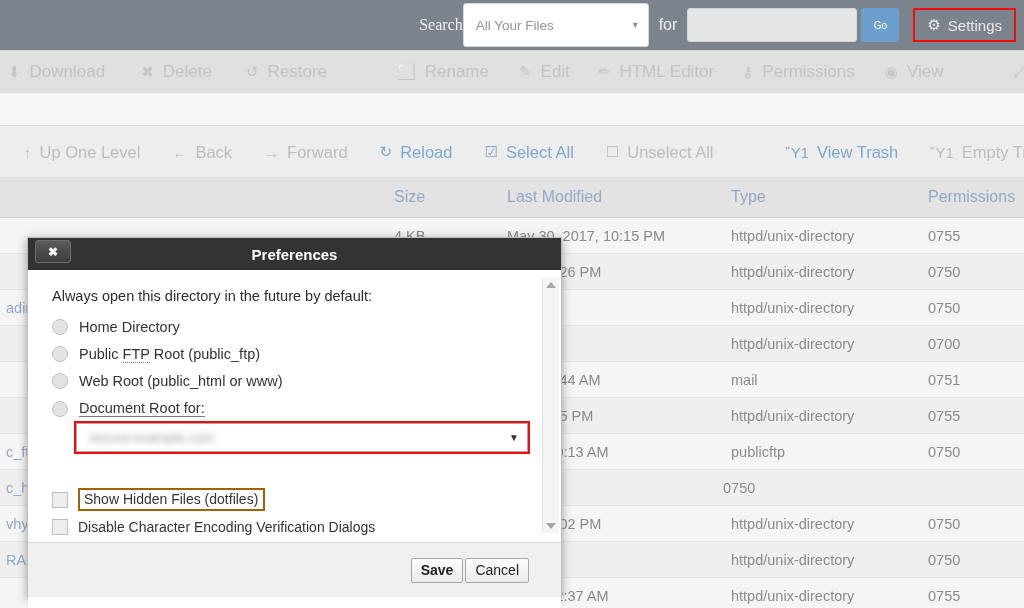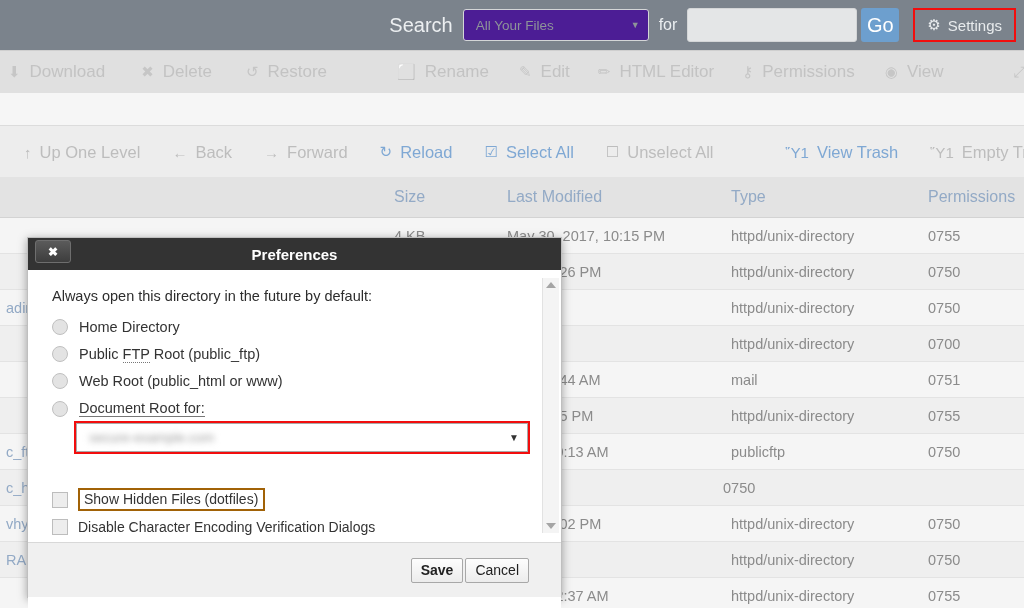--- a/index.html
+++ b/index.html
@@ -13,39 +13,39 @@
   #app { position: relative; width: 1024px; height: 608px; }
 
   
   .topbar {
     position: absolute; top: 0; left: 0; width: 1024px; height: 50px;
     background: #7b838c;
     display: flex; align-items: center; justify-content: flex-end;
     box-sizing: border-box; padding-right: 8px;
   }
   .search-label {
-    color: #eceff1; font-size: 20px; margin-right: 10px; white-space: nowrap;
+    color: #eceff1; font-size: 16px; margin-right: 0; white-space: nowrap; font-family: Liberation Serif, serif;
   }
   .search-select {
-    width: 186px; height: 32px; background: #4c1d95; border: 1px solid #d4d6d7;
+    width: 186px; height: 44px; background: #ffffff; border: 1px solid #d4d6d7;
     border-radius: 3px; display: flex; align-items: center;
     padding: 0 8px 0 12px; box-sizing: border-box;
     color: #8e9499; font-size: 13.5px; justify-content: space-between;
   }
   .search-select .caret { font-size: 9px; color: #8e9499; }
   .search-for { color: #eceff1; font-size: 16px; margin: 0 10px; }
   .search-input {
     width: 170px; height: 34px; background: #e4e6e7; border: 1px solid #d4d6d7;
     border-radius: 3px; box-sizing: border-box; padding: 0 8px;
     font-family: "Liberation Sans", sans-serif; font-size: 13px; color: #555;
     outline: none;
   }
   .go-btn {
     margin-left: 4px; width: 38px; height: 34px; background: #6d9fce;
-    color: #fff; border: none; border-radius: 3px; font-size: 20px;
+    color: #fff; border: none; border-radius: 3px; font-size: 10px;
     font-family: "Liberation Sans", sans-serif; cursor: pointer;
     display: flex; align-items: center; justify-content: center;
   }
   .settings-btn {
     margin-left: 14px; height: 34px; display: flex; align-items: center;
     gap: 7px; padding: 0 12px; color: #e8ebed; font-size: 15px;
     border: 2px solid #f20d0d; box-sizing: border-box; background: transparent;
     cursor: pointer;
   }
   .settings-btn .gear { font-size: 15px; }

